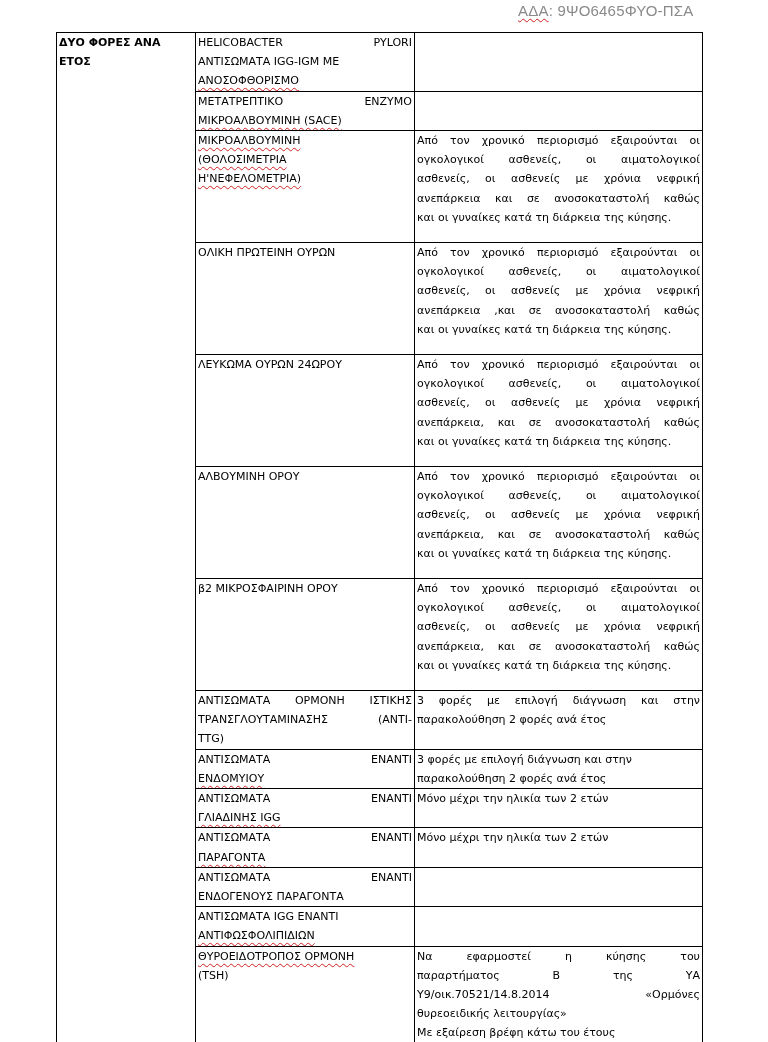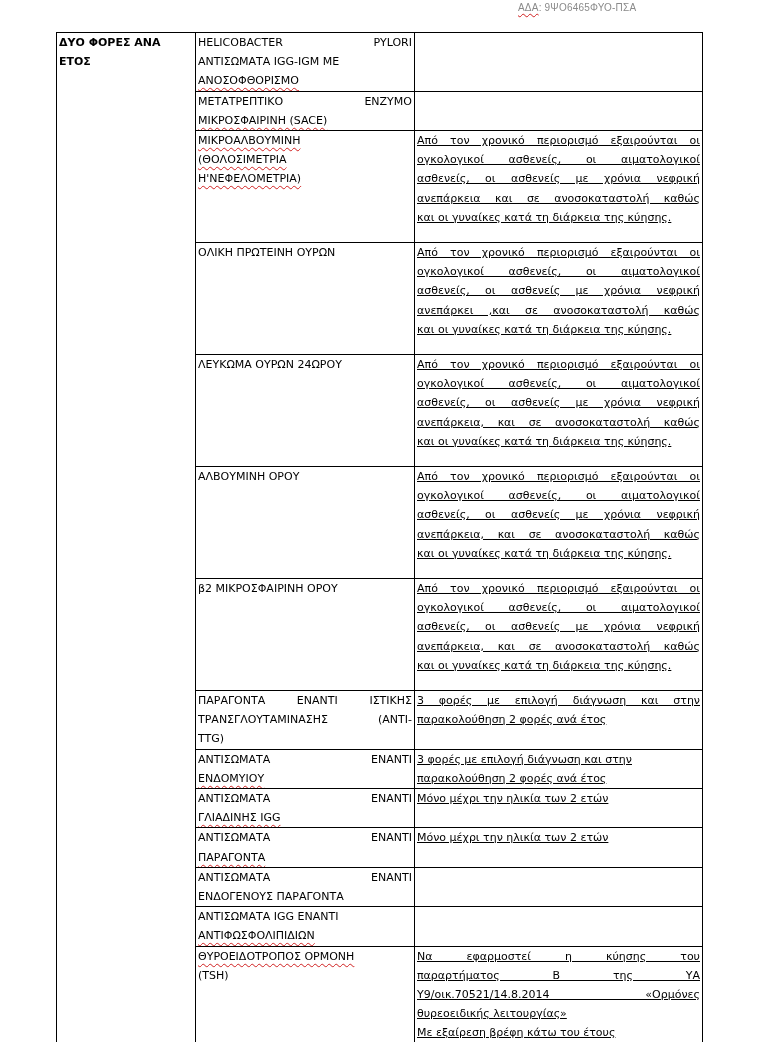--- a/index.html
+++ b/index.html
@@ -12,21 +12,21 @@
     height: 1042px;
     position: relative;
     overflow: hidden;
     font-family: "Liberation Sans", "DejaVu Sans", sans-serif;
     color: #000;
   }
   .ada-header {
     position: absolute;
     top: 2px;
     left: 518px;
-    font-size: 10px;
+    font-size: 15px;
     color: #8a8a8a;
     letter-spacing: 0.2px;
     white-space: nowrap;
   }
   .ada-header .squiggle {
     text-decoration: underline wavy #d02020;
     text-decoration-thickness: 1px;
     text-underline-offset: 2px;
   }
   table.doc-table {
@@ -55,21 +55,20 @@
     padding-bottom: 0;
   }
   td.col-test {
     text-align: justify;
     text-align-last: left;
   }
   td.col-note {
     text-align: justify;
     text-align-last: left;
     vertical-align: bottom;
-    text-decoration: underline;
   }
   td.col-note.top { vertical-align: top; }
   .sq {
     text-decoration: underline wavy #d02020;
     text-decoration-thickness: 1px;
     text-underline-offset: 3px;
   }
   .jl { display: block; text-align: justify; text-align-last: justify; }
   .ll { display: block; text-align: center; }
   tr.h56 td { height: 54px; }
@@ -99,21 +98,21 @@
         <span class="jl">HELICOBACTER PYLORI</span>
         <span class="ll">ΑΝΤΙΣΩΜΑΤΑ IGG-IGM ΜΕ</span>
         <span class="ll"><span class="sq">ΑΝΟΣΟΦΘΟΡΙΣΜΟ</span></span>
       </td>
       <td class="col-note"></td>
     </tr>
 
     <tr class="h40">
       <td class="col-test">
         <span class="jl">ΜΕΤΑΤΡΕΠΤΙΚΟ ΕΝΖΥΜΟ</span>
-        <span class="ll"><span class="sq">ΜΙΚΡΟΣΦΑΙΡΙΝΗ (SACE)</span></span>
+        <span class="ll"><span class="sq">ΜΙΚΡΟΑΛΒΟΥΜΙΝΗ (SACE)</span></span>
       </td>
       <td class="col-note"></td>
     </tr>
 
     <tr class="h113">
       <td class="col-test">
         <span class="ll"><span class="sq">ΜΙΚΡΟΑΛΒΟΥΜΙΝΗ</span></span>
         <span class="ll"><span class="sq">(ΘΟΛΟΣΙΜΕΤΡΙΑ</span></span>
         <span class="ll"><span class="sq">Η'ΝΕΦΕΛΟΜΕΤΡΙΑ)</span></span>
       </td>
@@ -127,21 +126,21 @@
     </tr>
 
     <tr class="h113">
       <td class="col-test">
         <span class="ll">ΟΛΙΚΗ ΠΡΩΤΕΙΝΗ ΟΥΡΩΝ</span>
       </td>
       <td class="col-note">
         <span class="jl">Από τον χρονικό περιορισμό εξαιρούνται οι</span>
         <span class="jl">ογκολογικοί ασθενείς, οι αιματολογικοί</span>
         <span class="jl">ασθενείς, οι ασθενείς με χρόνια νεφρική</span>
-        <span class="jl">ανεπάρκει ,και σε ανοσοκαταστολή καθώς</span>
+        <span class="jl">ανεπάρκεια ,και σε ανοσοκαταστολή καθώς</span>
         <span class="ll">και οι γυναίκες κατά τη διάρκεια της κύησης.</span>
       </td>
     </tr>
 
     <tr class="h113">
       <td class="col-test">
         <span class="ll">ΛΕΥΚΩΜΑ ΟΥΡΩΝ 24ΩΡΟΥ</span>
       </td>
       <td class="col-note">
         <span class="jl">Από τον χρονικό περιορισμό εξαιρούνται οι</span>
@@ -173,21 +172,21 @@
         <span class="jl">Από τον χρονικό περιορισμό εξαιρούνται οι</span>
         <span class="jl">ογκολογικοί ασθενείς, οι αιματολογικοί</span>
         <span class="jl">ασθενείς, οι ασθενείς με χρόνια νεφρική</span>
         <span class="jl">ανεπάρκεια, και σε ανοσοκαταστολή καθώς</span>
         <span class="ll">και οι γυναίκες κατά τη διάρκεια της κύησης.</span>
       </td>
     </tr>
 
     <tr class="h56">
       <td class="col-test">
-        <span class="jl">ΠΑΡΑΓΟΝΤΑ ΕΝΑΝΤΙ ΙΣΤΙΚΗΣ</span>
+        <span class="jl">ΑΝΤΙΣΩΜΑΤΑ ΟΡΜΟΝΗ ΙΣΤΙΚΗΣ</span>
         <span class="jl">ΤΡΑΝΣΓΛΟΥΤΑΜΙΝΑΣΗΣ (ANTI-</span>
         <span class="ll">TTG)</span>
       </td>
       <td class="col-note top">
         <span class="jl">3 φορές με επιλογή διάγνωση και στην</span>
         <span class="ll">παρακολούθηση 2 φορές ανά έτος</span>
       </td>
     </tr>
 
     <tr class="h38">

